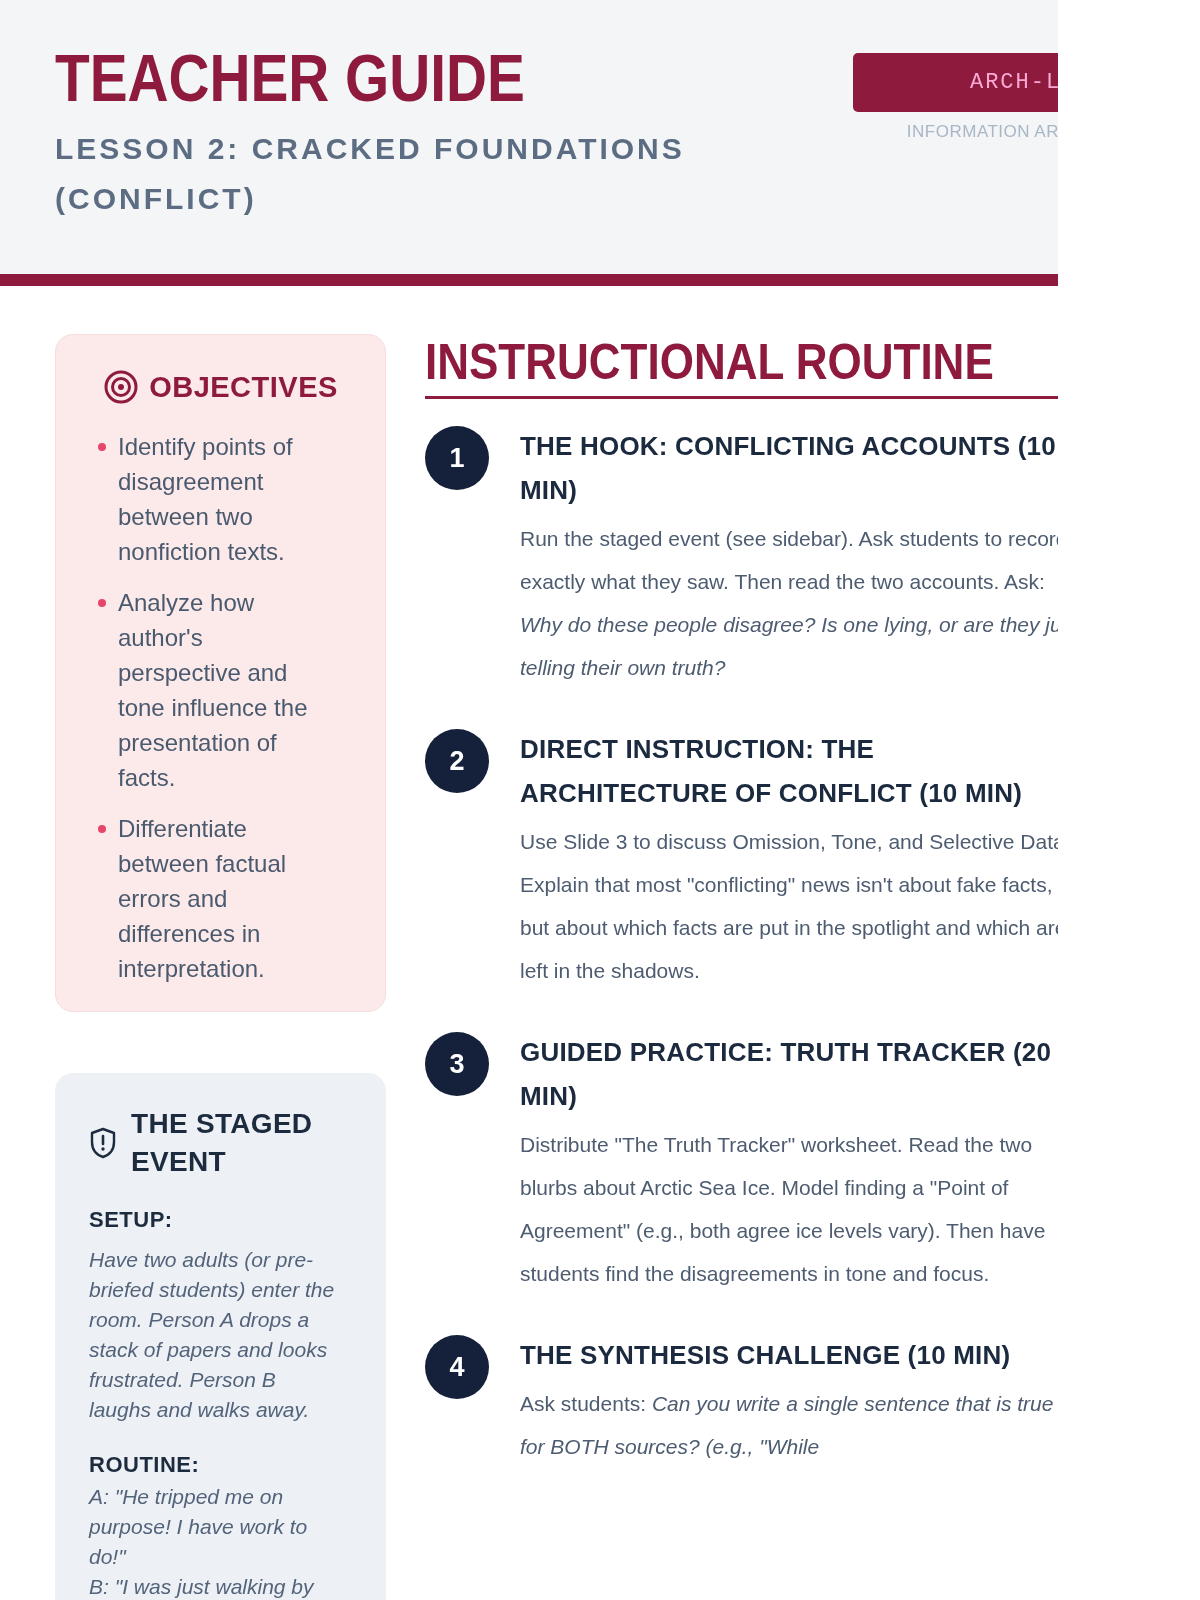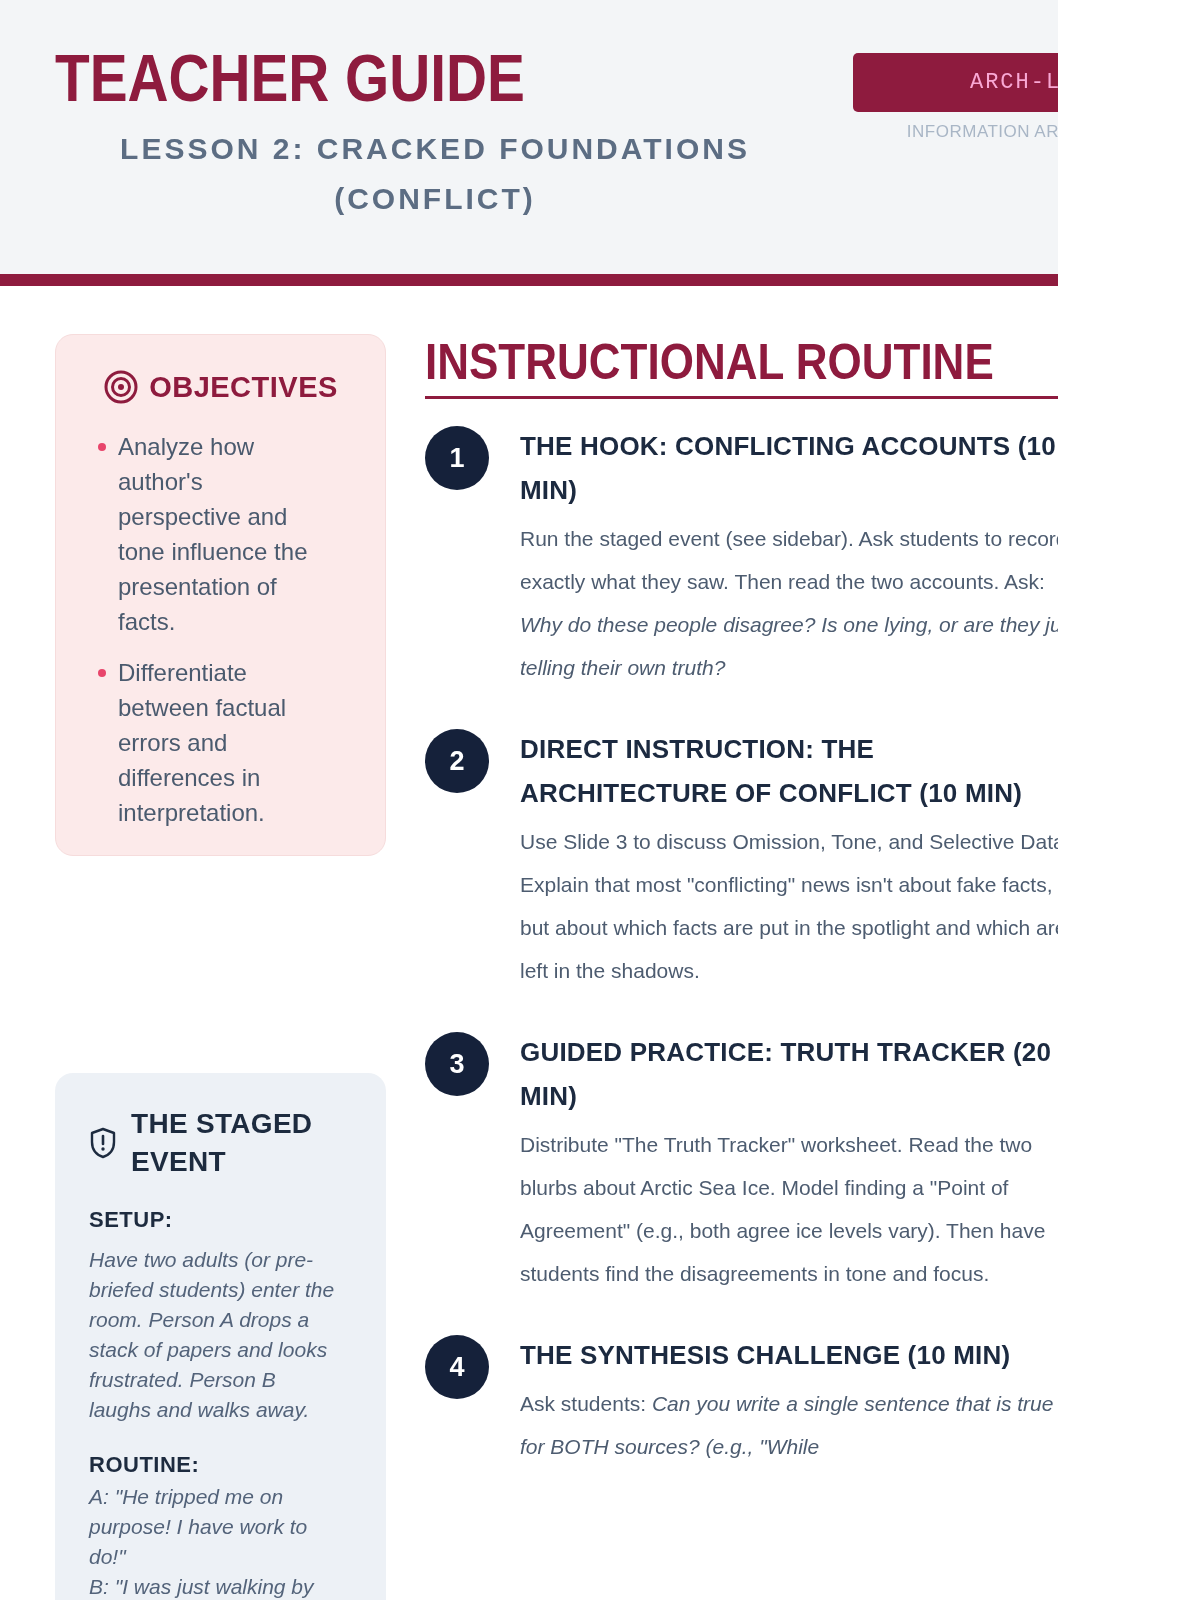--- a/index.html
+++ b/index.html
@@ -12,21 +12,21 @@
   
   .header-band { position:absolute; left:0; top:0; width:1200px; height:274px; background:#f3f5f7; }
   .maroon-band { position:absolute; left:0; top:274px; width:1200px; height:12px; background:#8e1b3e; }
   .doc-title {
     position:absolute; left:55px; top:42px; color:#8e1b3e;
     font-size:66px; font-weight:800; letter-spacing:0px; line-height:72px;
     transform:scaleX(0.86); transform-origin:left center; white-space:nowrap;
   }
   .doc-subtitle {
     position:absolute; left:55px; top:124px; width:760px; color:#5c6d83;
-    font-size:30px; font-weight:700; letter-spacing:3px; line-height:50px;text-align:center;
+    font-size:30px; font-weight:700; letter-spacing:3px; line-height:50px;
   }
   .badge {
     position:absolute; left:853px; top:53px; width:295px; height:59px;
     background:#8e1b3e; border-radius:5px; text-align:right;
     font-family:"Liberation Mono","DejaVu Sans Mono",monospace;
     font-size:22px; letter-spacing:2px; color:#f9a8d4; line-height:59px;
     padding-right:26px;
   }
   .series {
     position:absolute; left:883px; top:118px; width:265px; text-align:right;
@@ -95,20 +95,24 @@
           <circle cx="18" cy="18" r="15" fill="none" stroke="#8e1b3e" stroke-width="3"></circle>
           <circle cx="18" cy="18" r="8.5" fill="none" stroke="#8e1b3e" stroke-width="3"></circle>
           <circle cx="18" cy="18" r="3" fill="#8e1b3e"></circle>
         </svg>
       </span>
       <span class="obj-head-label">OBJECTIVES</span>
     </div>
     <ul class="obj-list">
       <li class="obj-item">
         <span class="dot"></span>
+        <div class="obj-text">Identify points of disagreement between two nonfiction texts.</div>
+      </li>
+      <li class="obj-item">
+        <span class="dot"></span>
         <div class="obj-text">Analyze how author's perspective and tone influence the presentation of facts.</div>
       </li>
       <li class="obj-item">
         <span class="dot"></span>
         <div class="obj-text">Differentiate between factual errors and differences in interpretation.</div>
       </li>
     </ul>
   </div>
 
   <div class="staged-box">

